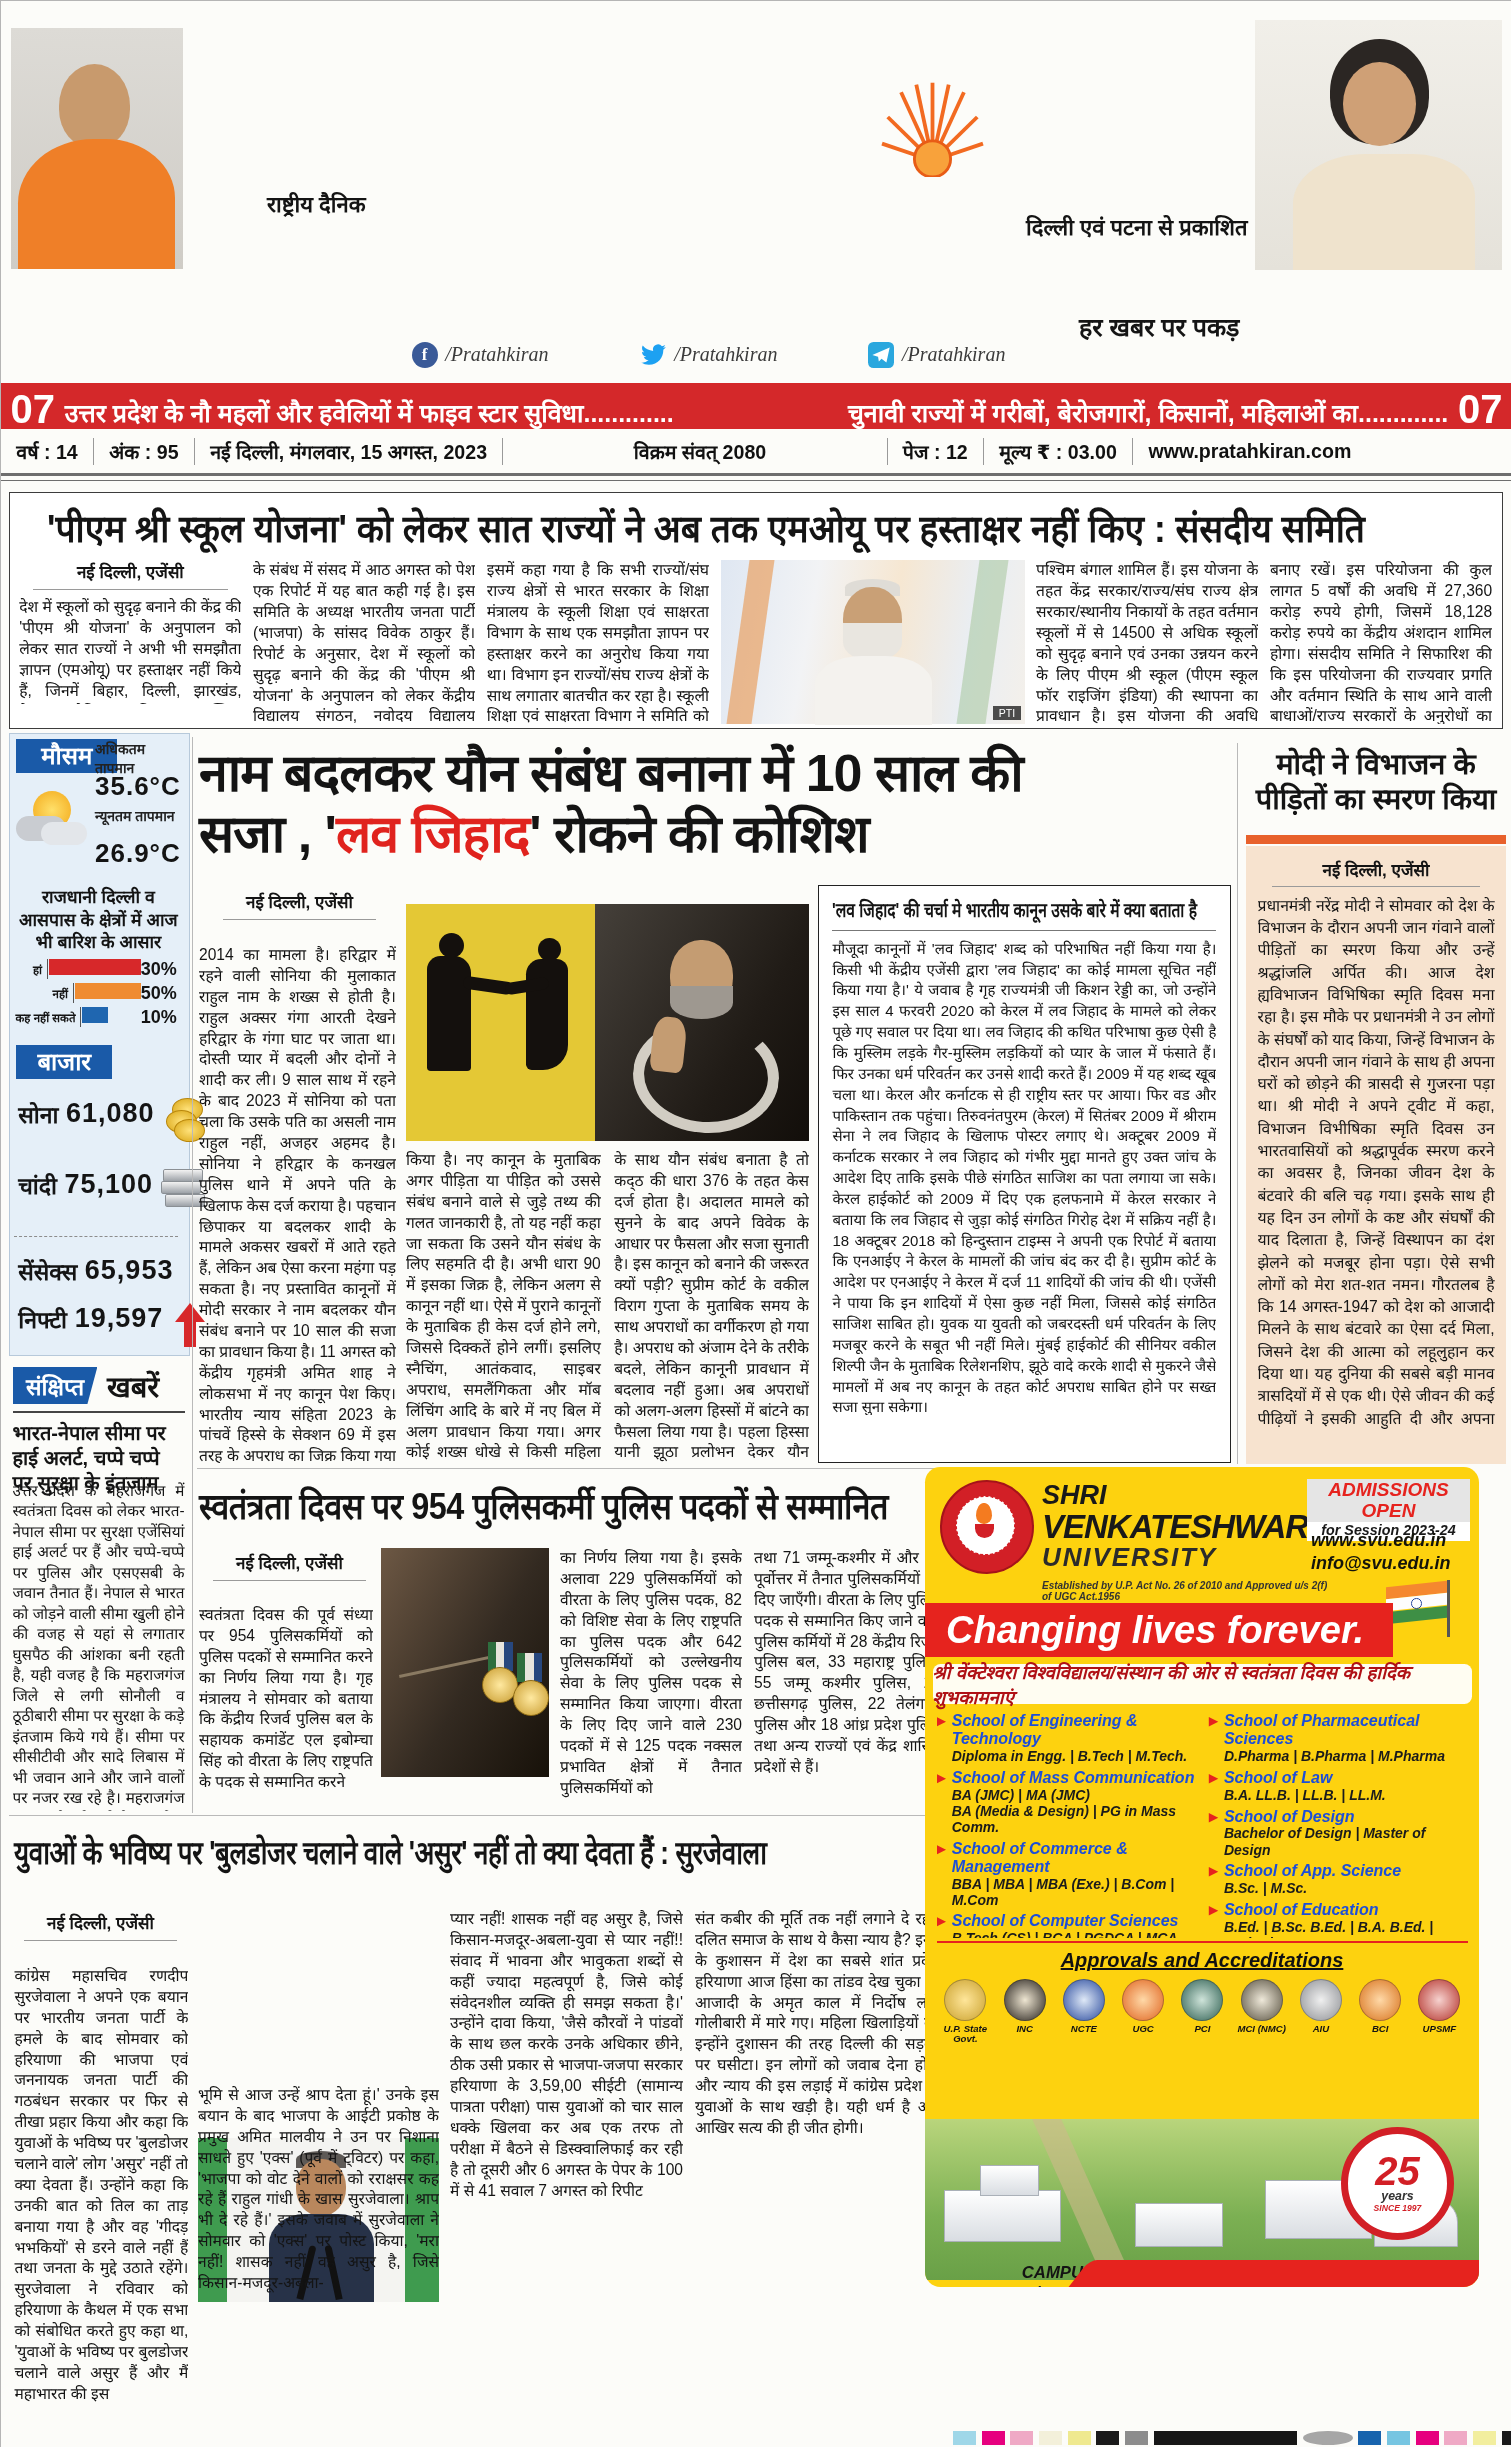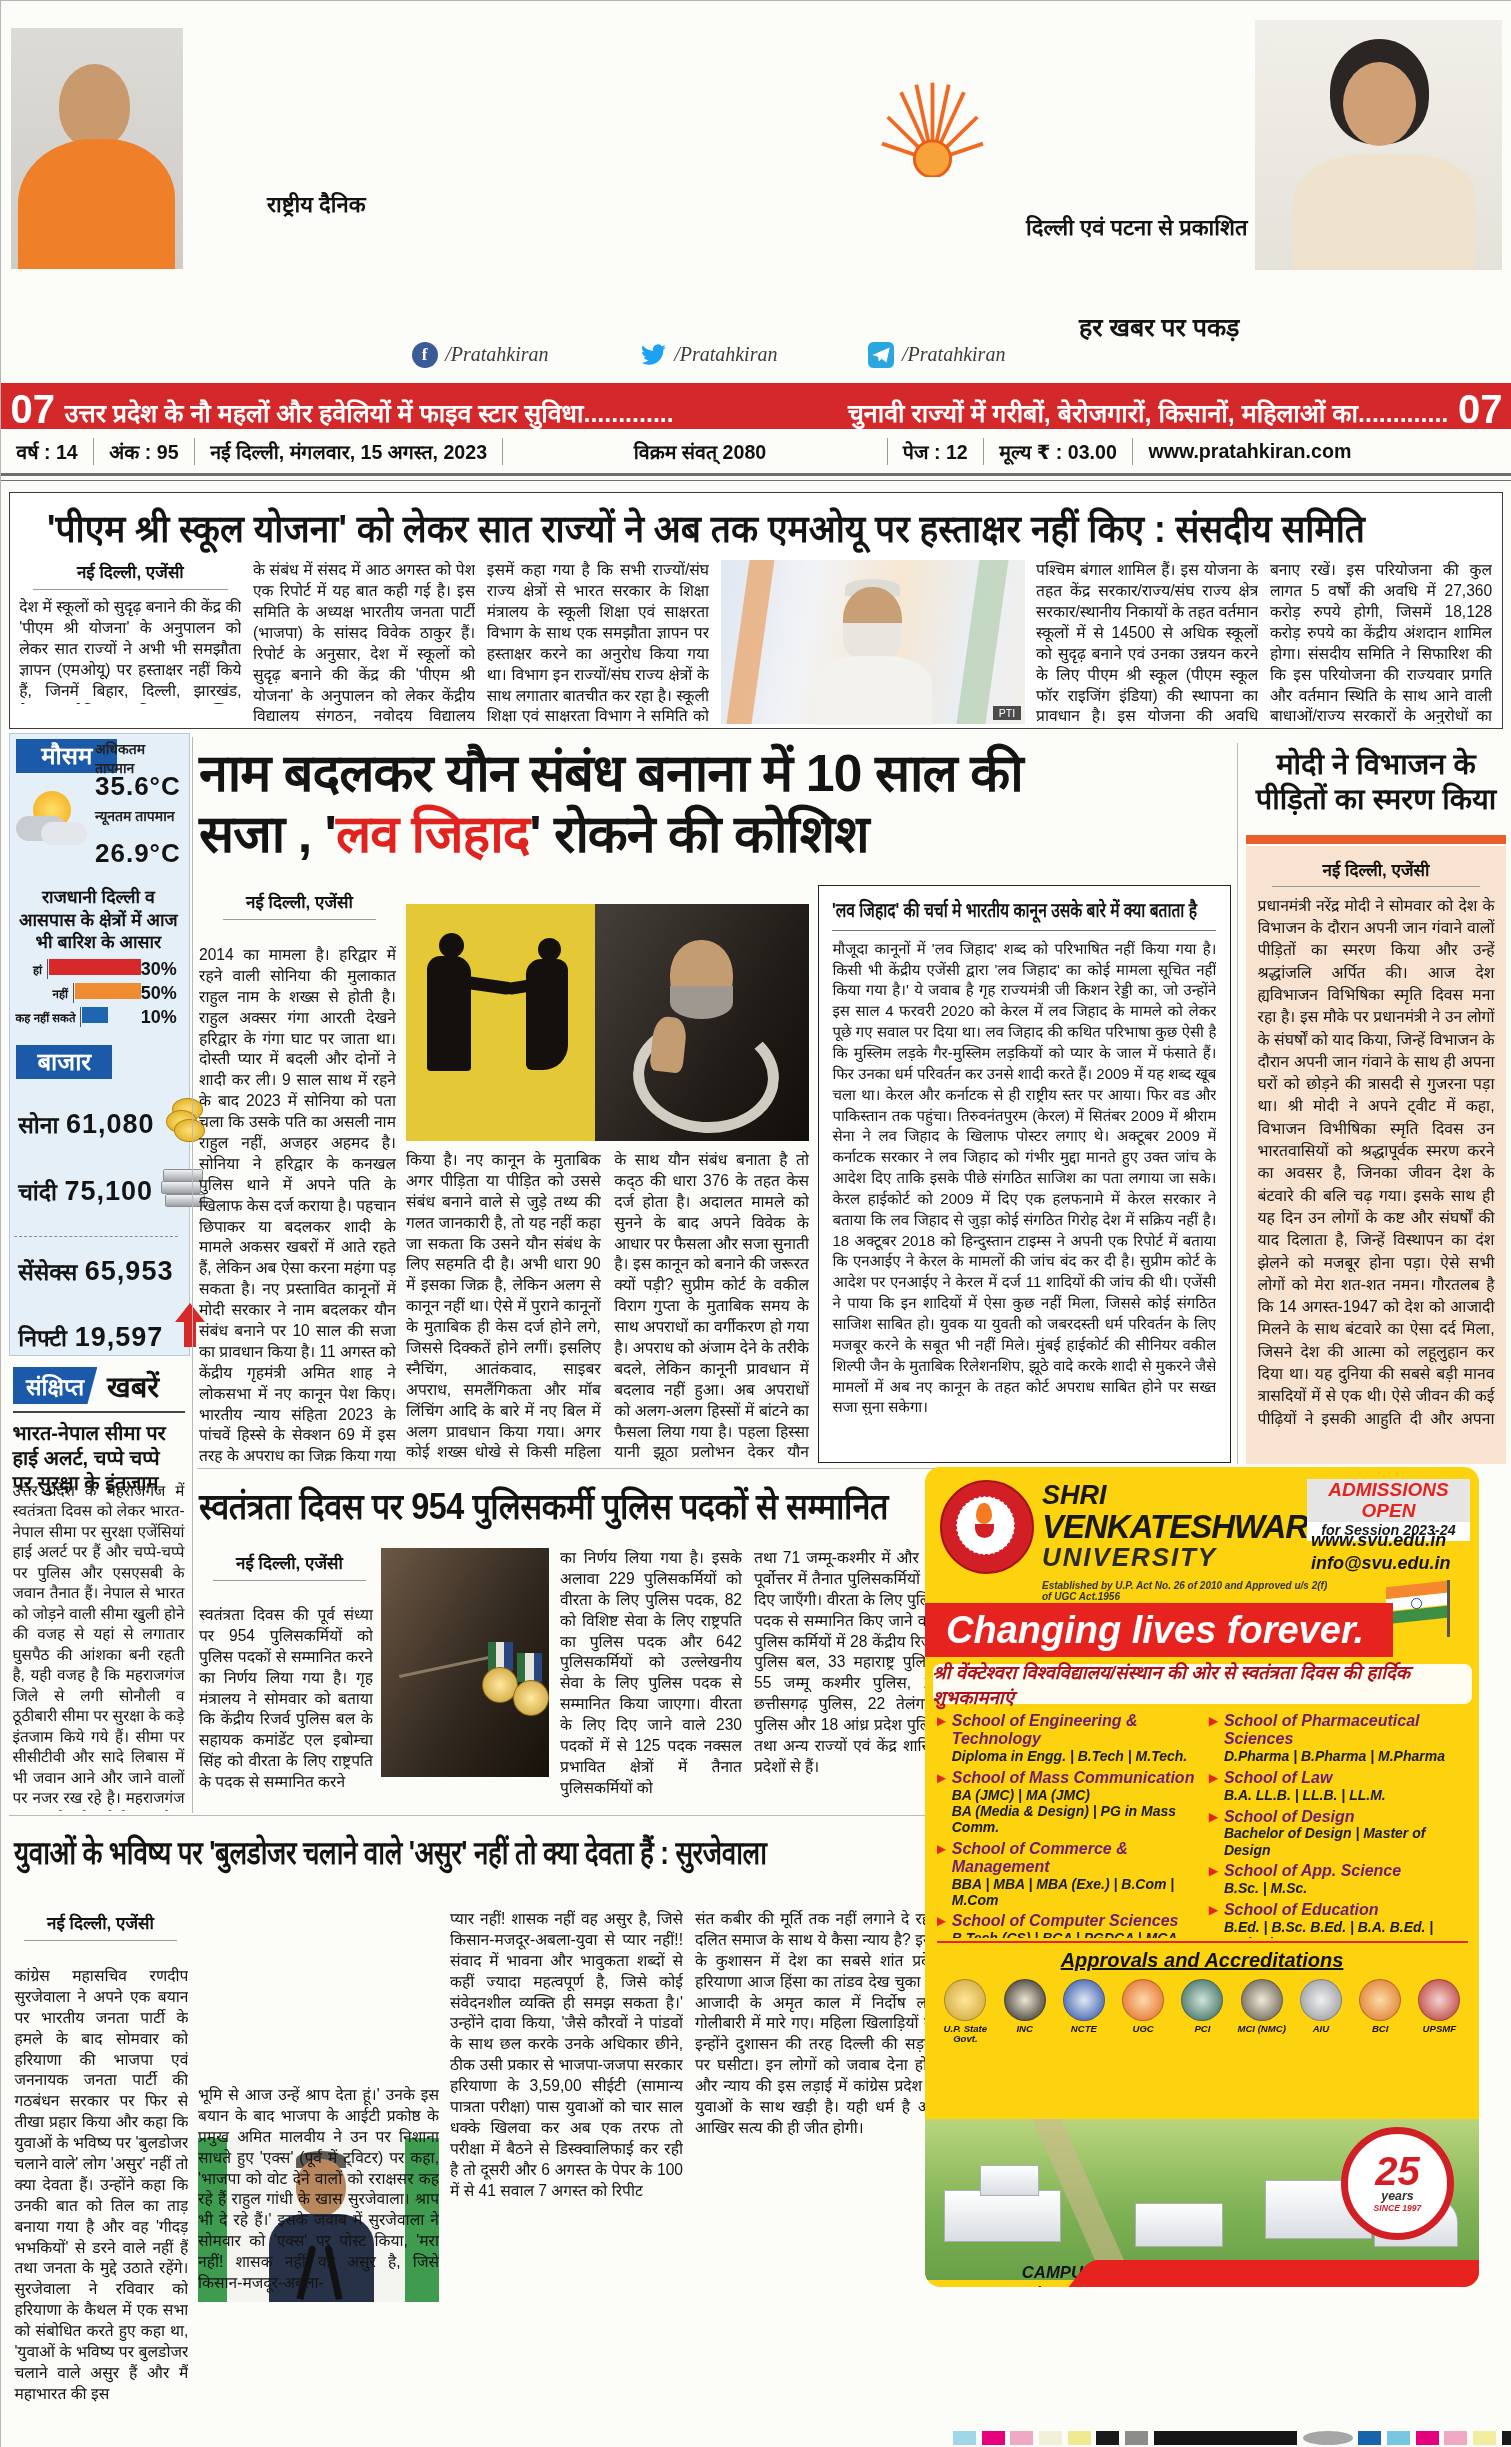--- a/index.html
+++ b/index.html
@@ -60,21 +60,21 @@
   .wtemp{font-size:26px;font-weight:bold;letter-spacing:1px;}
   .wquest{font-size:17.7px;font-weight:bold;text-align:center;line-height:1.28;}
   .wb-row{display:flex;align-items:center;height:24px;}
   .wb-label{width:63px;font-size:11.5px;font-weight:bold;text-align:right;padding-right:4.8px;}
   .wb-bars{border-left:1.9px solid #555;padding-left:1px;}
   .wb-bar{height:15.3px;}
   .b1{width:92px;background:#d7282a;}
   .b2{width:66px;background:#ef8b31;}
   .b3{width:26px;background:#1f66b0;}
   .wb-pct{font-size:18px;font-weight:bold;margin-left:auto;padding-right:5.7px;}
-  .mk-row{display:flex;align-items:flex-end;gap:7.6px;padding:0 7.6px;}
+  .mk-row{display:flex;align-items:flex-start;gap:7.6px;padding:0 7.6px;}
   .mk-name{font-size:23px;font-weight:bold;}
   .mk-val{font-size:27px;font-weight:bold;letter-spacing:1px;}
   .icon-coins{width:42px;height:42px;position:relative;margin-left:auto;}
   .icon-coins i{position:absolute;width:29px;height:21px;border-radius:50%;background:radial-gradient(#ffe27a,#d9a514);border:1px solid #b8860b;}
   .icon-silver{width:44px;height:38px;position:relative;margin-left:auto;}
   .icon-silver i{position:absolute;width:38px;height:10.5px;background:linear-gradient(#f2f2f2,#9da2a8);border:1px solid #8a8f94;border-radius:1.9px;}
   .icon-up{width:38px;height:50px;position:relative;margin-left:auto;}
   .icon-up .shaft{position:absolute;left:13.4px;top:17px;width:11.5px;height:27px;background:#d7282a;}
   .icon-up .tip{position:absolute;left:3.8px;top:0;width:0;height:0;border-left:15.3px solid transparent;border-right:15.3px solid transparent;border-bottom:19px solid #d7282a;}
   .briefs-h1{font-size:20px;font-weight:bold;line-height:1.25;}
@@ -133,21 +133,21 @@
   .svu-est{font-size:10px;font-weight:bold;color:#333;}
   .adm1{color:#e6231e;font-weight:bold;font-size:19px;background:#e5e5e5;padding:1.9px 7.6px 0 7.6px;line-height:1.1;}
   .adm2{color:#191919;font-weight:bold;font-size:14.3px;background:#fff;padding:0 7.6px 2.9px 7.6px;}
   .svu-web{font-size:18px;font-weight:bold;color:#14140a;}
   #ad-banner{background:#e6231e;color:#fff;font-size:38px;font-weight:bold;display:flex;align-items:center;padding-left:21px;}
   #ad-greet{background:#fffdf2;border-radius:7.6px;color:#b01116;font-weight:bold;font-size:18.6px;display:flex;align-items:center;justify-content:center;}
   .schools{display:flex;gap:13.4px;}
   .scol{width:50%;}
   .school{display:flex;gap:5.7px;margin-bottom:4.8px;}
   .tri{color:#e6231e;font-size:12.4px;line-height:1.5;}
-  .sname{color:#701a75;font-weight:bold;font-size:16px;line-height:1.12;}
+  .sname{color:#1d4ed8;font-weight:bold;font-size:16px;line-height:1.12;}
   .scourse{color:#1b1b1b;font-weight:bold;font-size:14px;line-height:1.15;white-space:pre-line;}
   #approv-title{font-size:20px;font-weight:bold;text-decoration:underline;text-align:center;color:#111;}
   .aprow{display:flex;justify-content:space-between;align-items:flex-start;}
   .apitem{width:54px;text-align:center;}
   .apdot{width:40px;height:40px;border-radius:50%;margin:0 auto 2.9px auto;border:1px solid rgba(0,0,0,.25);}
   .aplabel{font-size:9.6px;font-weight:bold;line-height:1.1;}
   .ap1{background:radial-gradient(#ffe69a,#caa12d);}
   .ap2{background:radial-gradient(#efe6d2,#241f1a);}
   .ap3{background:radial-gradient(#dfe9f7,#27489c);}
   .ap4{background:radial-gradient(#ffd9a8,#e0641f);}

